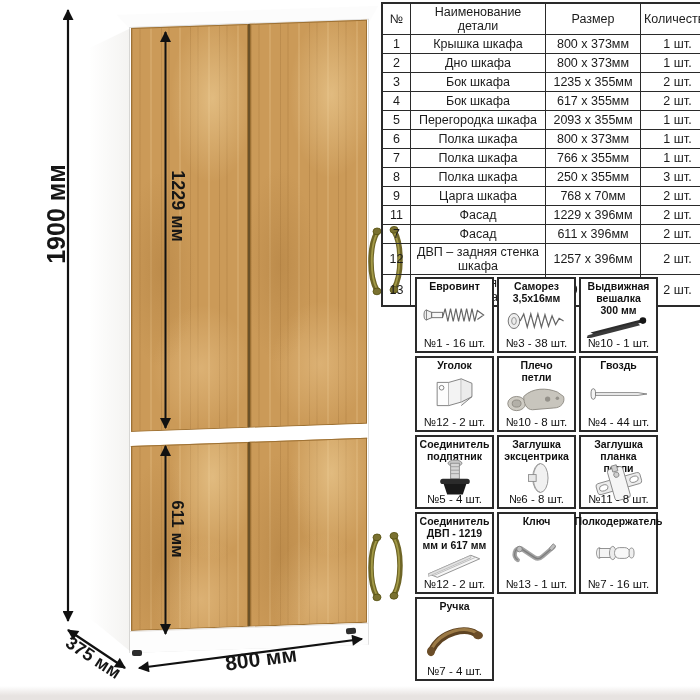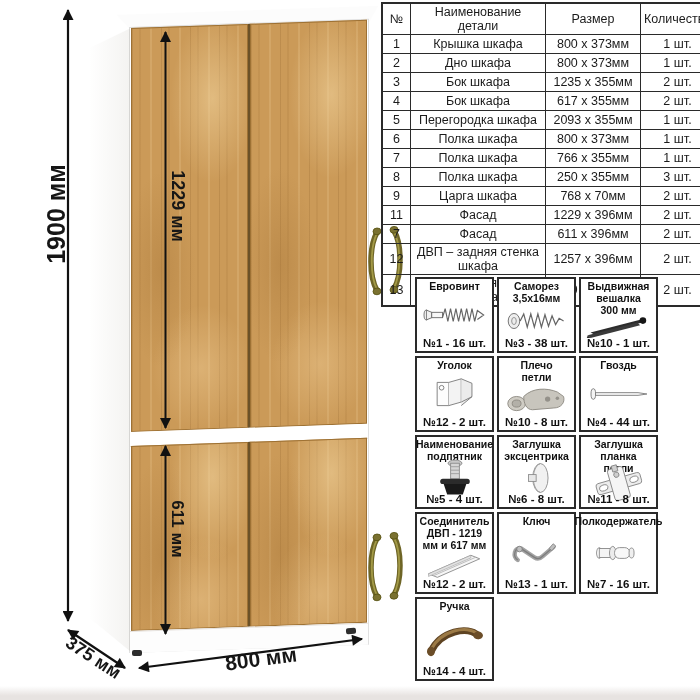--- a/index.html
+++ b/index.html
@@ -67,21 +67,21 @@
   .parts .c-qty{width:67px;text-align:center;}
 
   
   .hw{position:absolute;left:415px;top:277px;width:243px;display:grid;
     grid-template-columns:79px 79px 79px;grid-template-rows:76px 76px 74px 82px 84px;gap:3px;}
   .hw-cell{border:2px solid #2a2a2a;background:#fff;display:flex;flex-direction:column;
     align-items:center;justify-content:space-between;padding:2px 14px;box-sizing:border-box;}
   .hw-cell.empty{border:none;background:transparent;}
   .hw-title{font-weight:bold;font-size:10.5px;line-height:1.12;text-align:center;color:#111;}
   .hw-ico{flex:1;display:flex;align-items:center;justify-content:center;min-height:0;}
-  .hw-label{font-weight:bold;font-size:11.5px;color:#111;white-space:nowrap;}
+  .hw-label{font-weight:normal;font-size:11.5px;color:#111;white-space:nowrap;}
 </style>
 </head>
 <body>
 
 <div class="canvas">
 
   <div class="wardrobe">
     <div class="w-top"></div>
     <div class="w-side"></div>
 
@@ -307,21 +307,21 @@
       <div class="hw-ico">
         <svg width="62" height="16" viewBox="0 0 70 16">
           <ellipse cx="6" cy="8" rx="2.6" ry="6" fill="#f4f4f4" stroke="#777"></ellipse>
           <path d="M8.5,6.5 h48 l10,1.5 l-10,1.5 h-48 z" fill="#fbfbfb" stroke="#777"></path>
         </svg>
       </div>
       <div class="hw-label">№4 - 44 шт.</div>
     </div>
 
     <div class="hw-cell">
-      <div class="hw-title">Наименование подпятник</div>
+      <div class="hw-title">Соединитель подпятник</div>
       <div class="hw-ico">
         <svg width="40" height="40" viewBox="0 0 44 46">
           <ellipse cx="22" cy="6" rx="8" ry="3.6" fill="#c9c9c9" stroke="#888"></ellipse>
           <rect x="17" y="6" width="10" height="18" fill="#d6d6d6" stroke="#888"></rect>
           <path d="M17,10 h10 M17,14 h10 M17,18 h10" stroke="#999"></path>
           <rect x="5" y="24" width="34" height="6" rx="3" fill="#2b2b2b"></rect>
           <path d="M9,30 h26 l-4,12 h-18 z" fill="#191919"></path>
         </svg>
       </div>
       <div class="hw-label">№5 - 4 шт.</div>
@@ -398,19 +398,19 @@
     <div class="hw-cell">
       <div class="hw-title">Ручка</div>
       <div class="hw-ico">
         <svg width="64" height="42" viewBox="0 0 72 46">
           <path d="M9,37 C20,14 50,8 62,19" fill="none" stroke="#5e4322" stroke-width="8" stroke-linecap="round"></path>
           <path d="M9,35 C20,13 50,7 61,17" fill="none" stroke="#9c7a46" stroke-width="3.4" stroke-linecap="round"></path>
           <ellipse cx="9" cy="37" rx="4.4" ry="5.4" fill="#6b4d28"></ellipse>
           <ellipse cx="62" cy="19" rx="5.4" ry="4.4" fill="#6b4d28"></ellipse>
         </svg>
       </div>
-      <div class="hw-label">№14 - 4 шт.</div>
+      <div class="hw-label">№7 - 4 шт.</div>
     </div>
 
     <div class="hw-cell empty"></div>
   </div>
 
 </div>
 
 </body></html>

